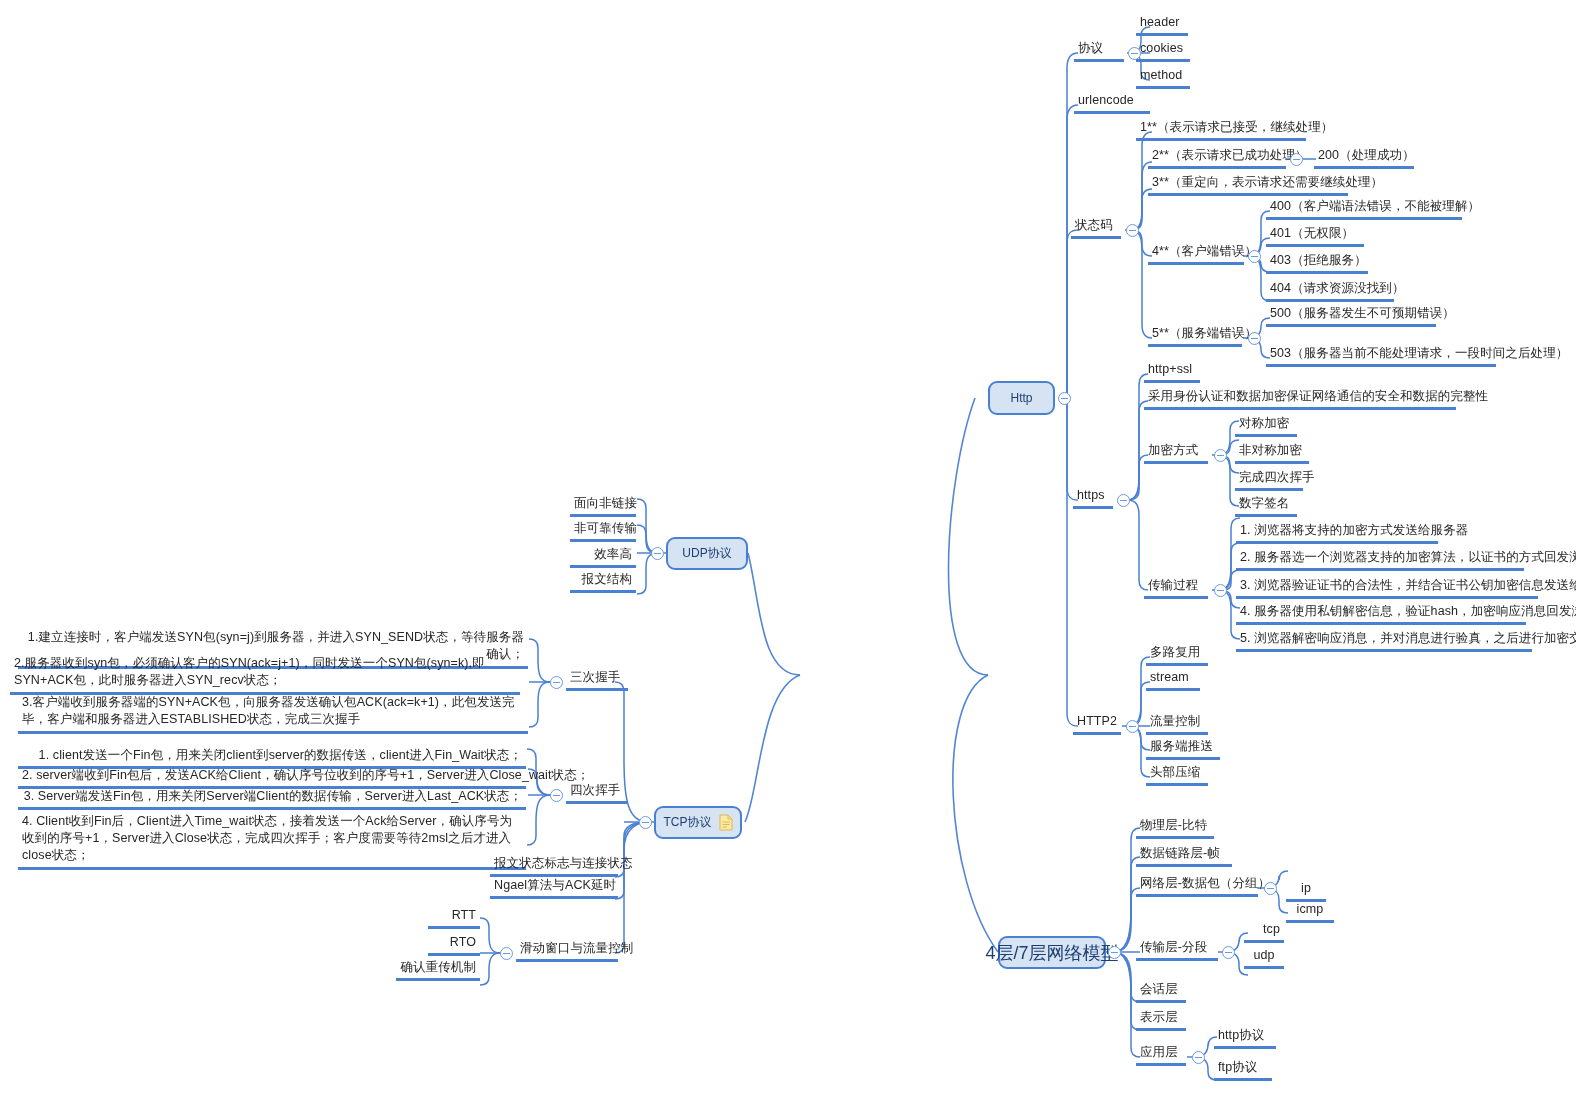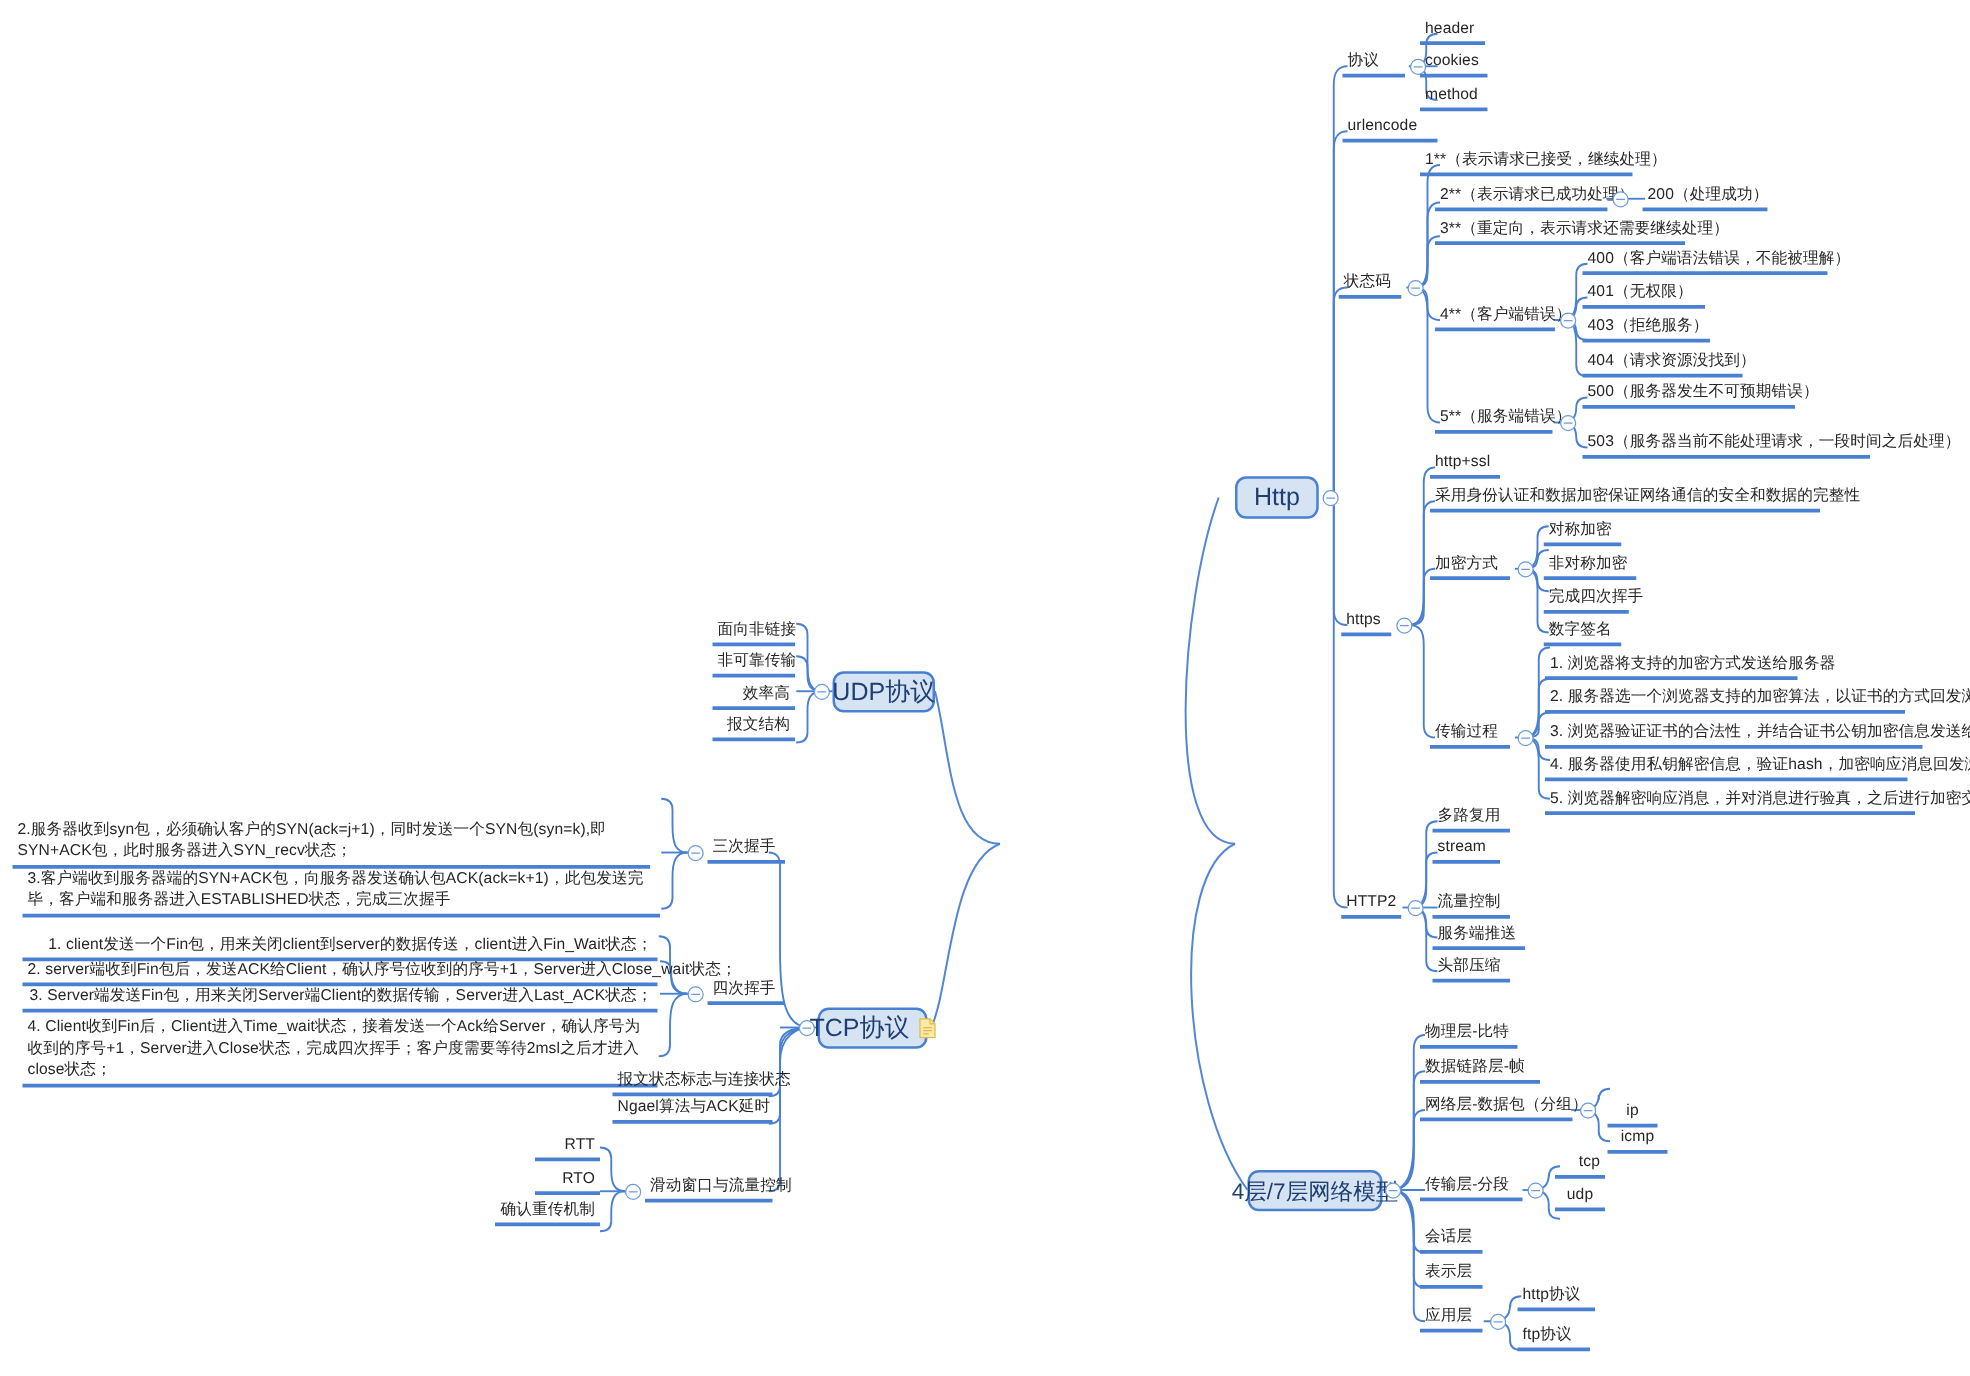--- a/index.html
+++ b/index.html
@@ -28,21 +28,21 @@
 
   
   .boxnode{
     position:absolute;
     box-sizing:border-box;
     display:flex;align-items:center;justify-content:center;gap:7px;
     background:#d6e3f3;
     border:2px solid #4a80d2;
     border-radius:9px;
     color:#1d3f73;
-    font-size:20px;
+    font-size:12px;
     white-space:nowrap;
   }
   .boxnode.root{
     background:#d6e3f3;
     border:2.5px solid #5b92d8;
     border-radius:12px;
     font-size:19px;
     color:#1b3f72;
     letter-spacing:1px;
   }
@@ -289,20 +289,21 @@
           <path d="M1 1h8l4 4v11H1z" fill="#fbe9a8" stroke="#e3b84a" stroke-width="1"></path>
           <path d="M9 1v4h4" fill="none" stroke="#e3b84a" stroke-width="1"></path>
           <path d="M3.5 8h7M3.5 10.5h7M3.5 13h4.5" stroke="#e3b84a" stroke-width="1"></path>
         </svg>
     </span>
   </div>
   <div class="toggle" style="left:639px;top:816px;"></div>
 
   <div class="topic" style="left:566px;top:670px;width:62px;">三次握手</div>
   <div class="toggle" style="left:550px;top:676px;"></div>
+  <div class="topic multiline right-al" style="left:18px;top:629px;width:510px;">1.建立连接时，客户端发送SYN包(syn=j)到服务器，并进入SYN_SEND状态，等待服务器确认；</div>
   <div class="topic multiline" style="left:10px;top:655px;width:510px;">2.服务器收到syn包，必须确认客户的SYN(ack=j+1)，同时发送一个SYN包(syn=k),即SYN+ACK包，此时服务器进入SYN_recv状态；</div>
   <div class="topic multiline" style="left:18px;top:694px;width:510px;">3.客户端收到服务器端的SYN+ACK包，向服务器发送确认包ACK(ack=k+1)，此包发送完毕，客户端和服务器进入ESTABLISHED状态，完成三次握手</div>
 
   <div class="topic" style="left:566px;top:783px;width:62px;">四次挥手</div>
   <div class="toggle" style="left:550px;top:789px;"></div>
   <div class="topic right-al" style="left:18px;top:748px;width:508px;">1. client发送一个Fin包，用来关闭client到server的数据传送，client进入Fin_Wait状态；</div>
   <div class="topic right-al" style="left:18px;top:768px;width:508px;">2. server端收到Fin包后，发送ACK给Client，确认序号位收到的序号+1，Server进入Close_wait状态；</div>
   <div class="topic right-al" style="left:18px;top:789px;width:508px;">3. Server端发送Fin包，用来关闭Server端Client的数据传输，Server进入Last_ACK状态；</div>
   <div class="topic multiline" style="left:18px;top:813px;width:508px;">4. Client收到Fin后，Client进入Time_wait状态，接着发送一个Ack给Server，确认序号为收到的序号+1，Server进入Close状态，完成四次挥手；客户度需要等待2msl之后才进入close状态；</div>
 

